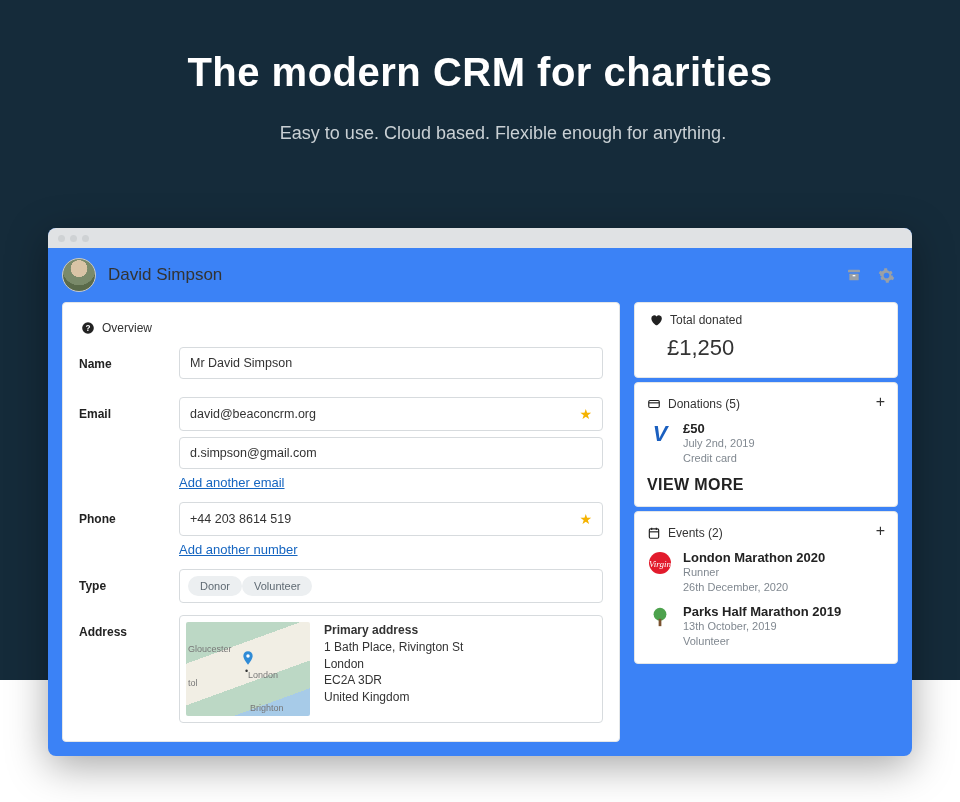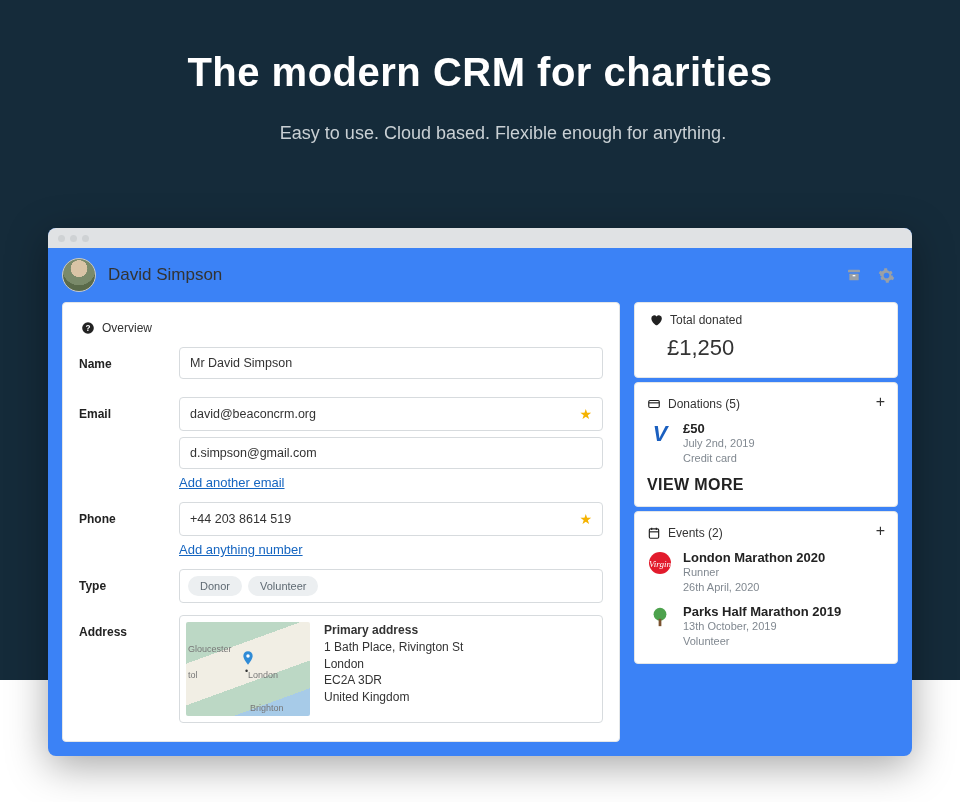--- a/index.html
+++ b/index.html
@@ -19,21 +19,21 @@
 .left { flex: 1; padding: 10px 16px 18px 16px; }
 .right { width: 264px; display: flex; flex-direction: column; gap: 4px; }
 .sect-title { display: flex; align-items: center; font-size: 12px; color: #333; font-weight: 500; padding: 8px 4px 12px 2px; }
 .sect-title .ico { margin-right: 7px; color: #333; }
 .row { display: flex; align-items: flex-start; margin-bottom: 12px; }
 .lbl { width: 100px; font-size: 12px; font-weight: 600; color: #222; padding-top: 10px; }
 .fld-col { flex: 1; }
 .inp { border: 1px solid #d7dbde; border-radius: 4px; padding: 8px 10px; font-size: 12.5px; color: #333; display: flex; align-items: center; justify-content: space-between; margin-bottom: 6px; background: #fff; }
 .star { color: #f5b301; font-size: 14px; }
 .addlink { font-size: 13px; color: #1565c0; cursor: pointer; text-decoration: underline; }
-.tagbox { border: 1px solid #d7dbde; border-radius: 4px; padding: 6px 8px; display: flex; gap: 6px; }
+.tagbox { border: 1px solid #d7dbde; border-radius: 4px; padding: 6px 8px; display: flex; }
 .tag { background: #eceff1; color: #5f6a73; font-size: 11px; padding: 4px 12px; border-radius: 12px; }
 .addr-box { border: 1px solid #d7dbde; border-radius: 4px; padding: 6px; display: flex; gap: 14px; }
 .map { width: 124px; height: 94px; border-radius: 2px; background: linear-gradient(160deg,#bcd8c5 0 30%, #f1eee4 30% 60%, #bcd8c5 60% 80%, #a7cbe8 80% 100%); position: relative; font-size: 9px; color: #777; }
 .map .city { position: absolute; }
 .pin { position: absolute; left: 50%; top: 30%; transform: translateX(-50%); width: 16px; height: 16px; }
 .addr-text { font-size: 12px; color: #333; line-height: 1.4; }
 .addr-text b { font-weight: 700; }
 .stat-card { padding: 10px 14px 16px 14px; }
 .stat-title { display: flex; align-items: center; font-size: 12px; color: #333; }
 .stat-title .ico { margin-right: 7px; }
@@ -116,41 +116,41 @@
         </div>
       </div>
 
       <div class="row">
         <div class="lbl">Phone</div>
         <div class="fld-col">
           <div class="inp">
               <span>+44 203 8614 519</span>
               <span class="star">★</span>
             </div>
-          <div class="addlink">Add anything number</div>
+          <div class="addlink">Add another number</div>
         </div>
       </div>
 
       <div class="row">
         <div class="lbl">Type</div>
         <div class="fld-col">
           <div class="tagbox">
             <span class="tag">Donor</span>
             <span class="tag">Volunteer</span>
           </div>
         </div>
       </div>
 
       <div class="row" style="margin-bottom:0">
         <div class="lbl">Address</div>
         <div class="fld-col">
           <div class="addr-box">
             <div class="map">
               <span class="city" style="left:2px;top:22px">Gloucester</span>
-              <span class="city" style="left:2px;top:48px">tol</span>
+              <span class="city" style="left:2px;top:56px">tol</span>
               <span class="city" style="left:62px;top:48px">London</span>
               <span class="city" style="left:64px;bottom:3px">Brighton</span>
               <span class="city" style="left:59px;top:44px;color:#333">•</span>
               <svg class="pin" viewBox="0 0 24 24">
                   <path fill="#2f8bd6" d="M12 2C8 2 5 5 5 9c0 5 7 13 7 13s7-8 7-13c0-4-3-7-7-7z"></path>
                   <circle cx="12" cy="9" r="2.6" fill="#fff"></circle>
                 </svg>
             </div>
             <div class="addr-text">
               <b>Primary address</b><br>
@@ -213,21 +213,21 @@
         </div>
         <div class="litem">
           <div class="licon">
             <svg width="24" height="24" viewBox="0 0 24 24">
                 <circle cx="12" cy="12" r="11" fill="#e21b2c"></circle>
                 <text x="12" y="16" text-anchor="middle" fill="#fff" font-size="9" font-style="italic" font-family="cursive">Virgin</text>
               </svg>
           </div>
           <div class="litext">
             <div class="t1">London Marathon 2020</div>
-            <div class="t2"><span>Runner</span><br><span>26th April, 2020</span></div>
+            <div class="t2"><span>Runner</span><br><span>26th December, 2020</span></div>
           </div>
         </div>
         <div class="litem" style="margin-bottom:2px">
           <div class="licon">
             <svg width="22" height="24" viewBox="0 0 24 24">
                 <circle cx="12" cy="9" r="7" fill="#4da24d"></circle>
                 <rect x="10.5" y="14" width="3" height="8" fill="#7a5230"></rect>
               </svg>
           </div>
           <div class="litext">

